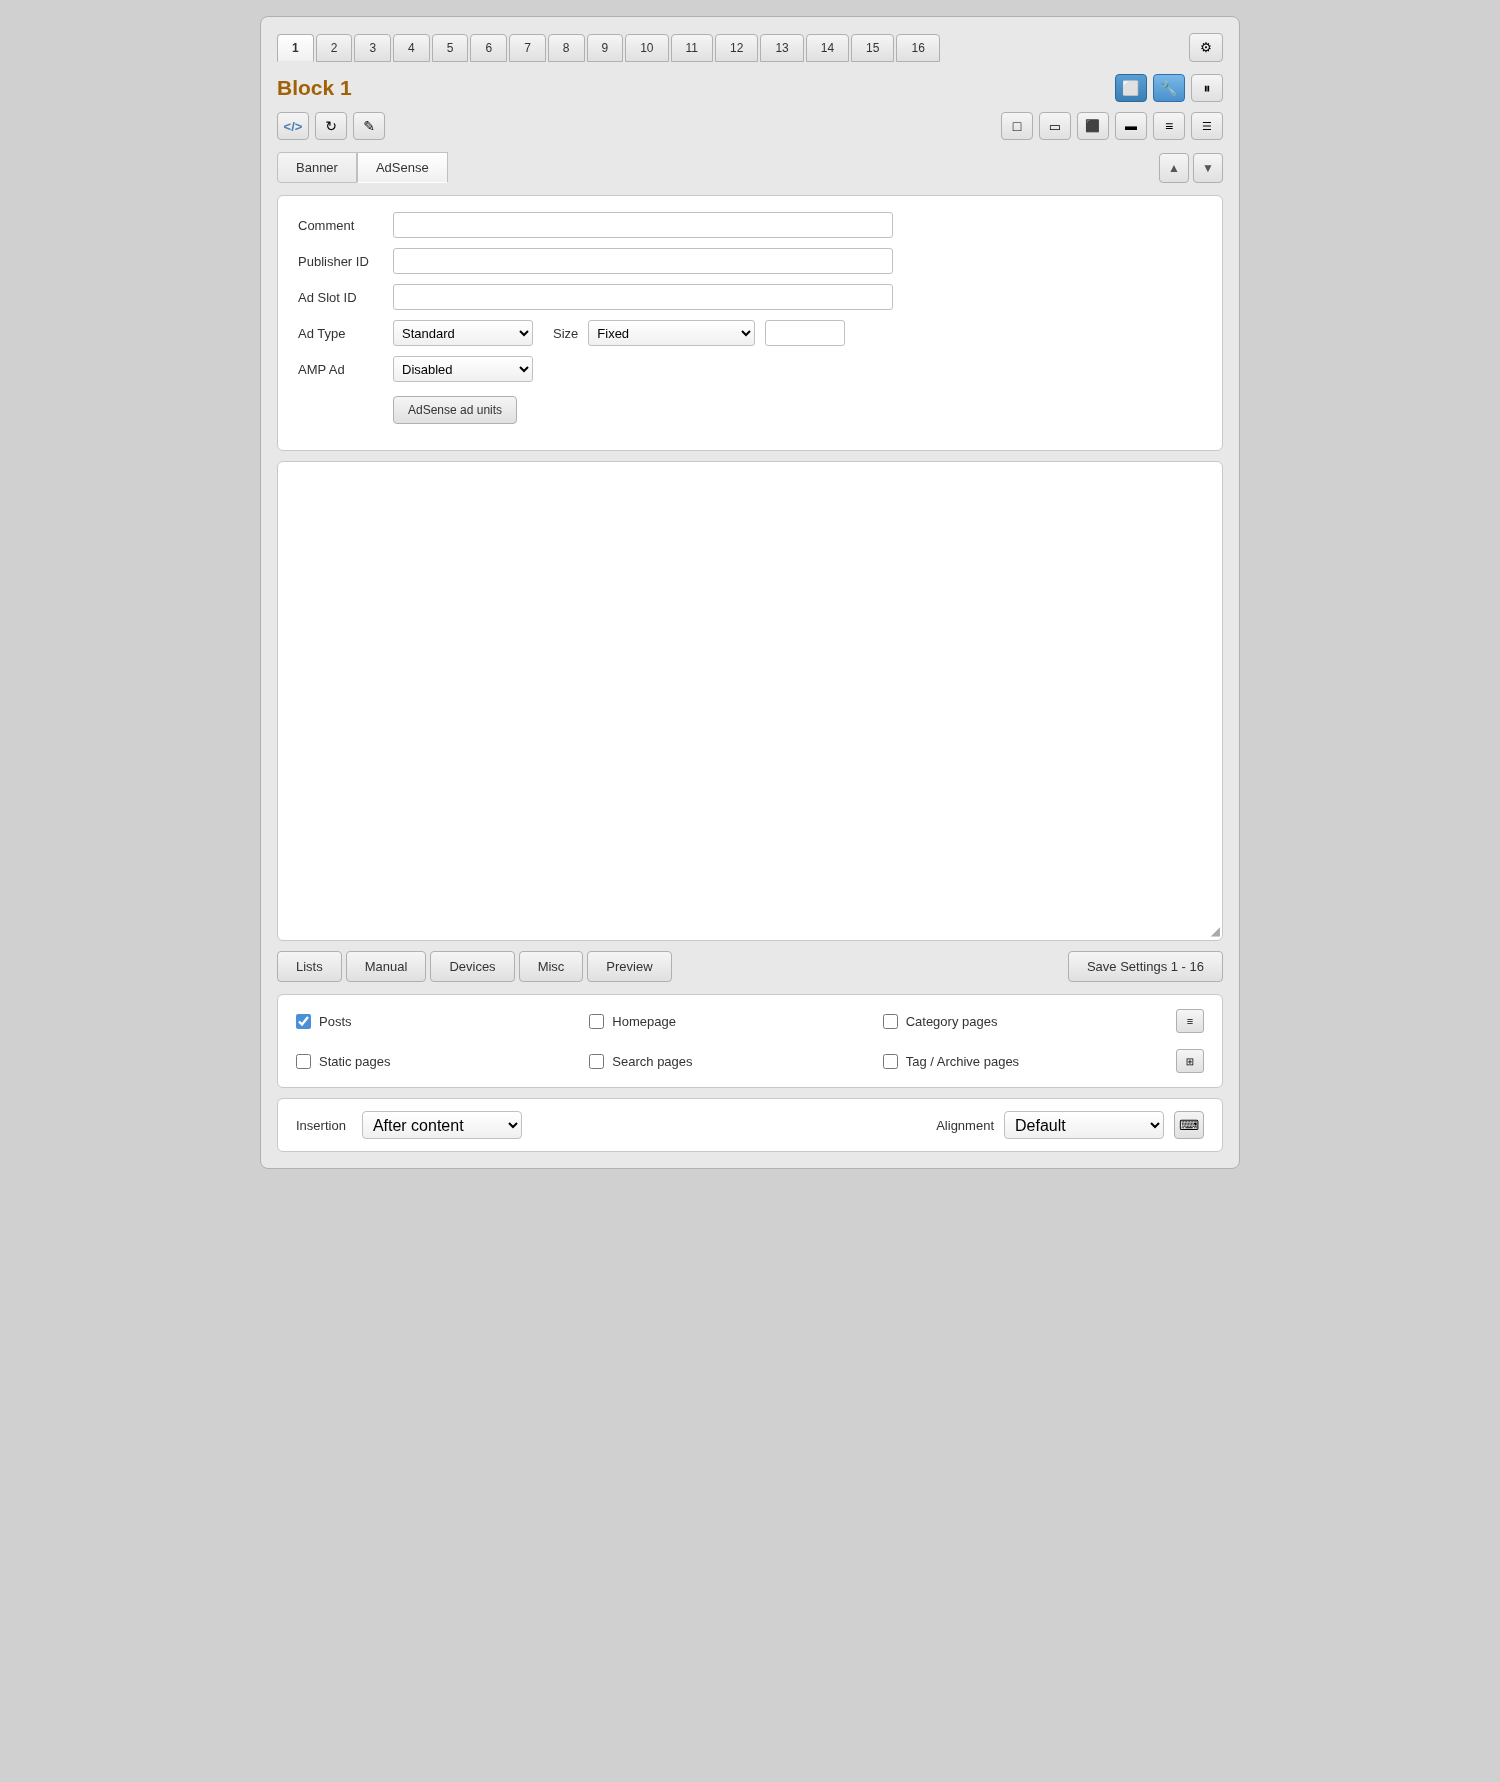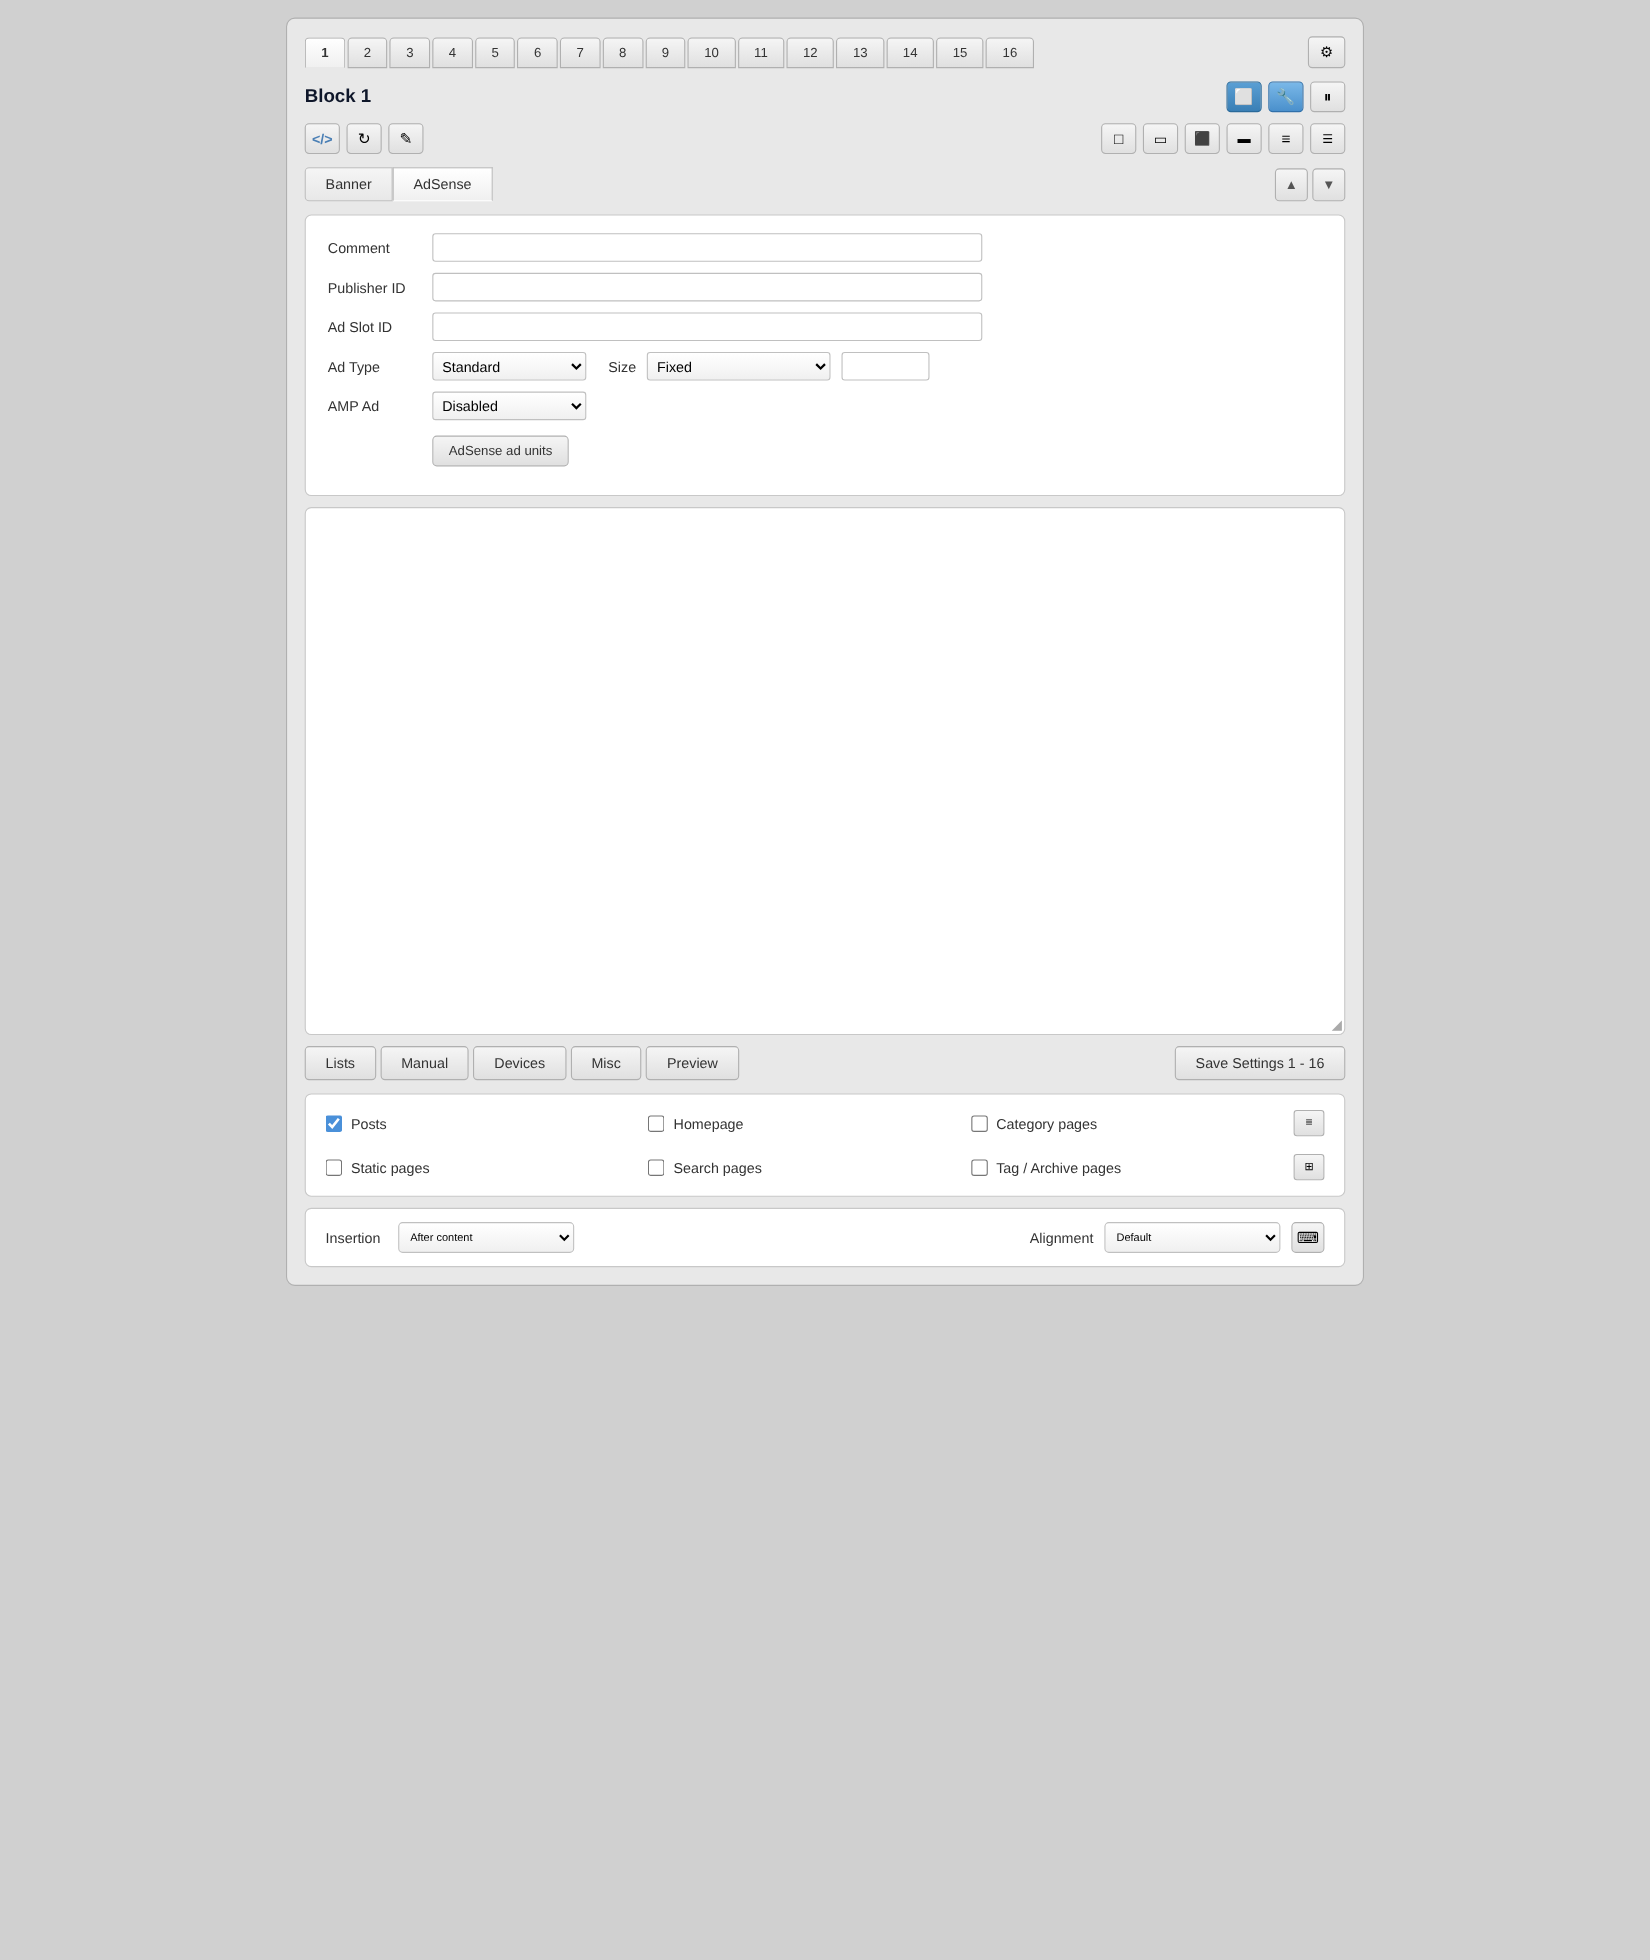--- a/index.html
+++ b/index.html
@@ -52,23 +52,23 @@
     }
 
     
     .header-row {
       display: flex;
       align-items: center;
       justify-content: space-between;
       margin-bottom: 10px;
     }
     .block-title {
-      font-size: 17px;
+      font-size: 21px;
       font-weight: 700;
-      color: #0f172a;
+      color: #a16207;
     }
     .header-icons {
       display: flex;
       gap: 6px;
     }
     .icon-btn {
       width: 32px;
       height: 28px;
       background: linear-gradient(180deg, #f5f5f5 0%, #e0e0e0 100%);
       border: 1px solid #b0b0b0;
@@ -315,21 +315,21 @@
     .insertion-label {
       font-size: 13px;
       color: #333;
       flex-shrink: 0;
     }
     .insertion-select {
       height: 28px;
       border: 1px solid #c0c0c0;
       border-radius: 4px;
       padding: 0 6px;
-      font-size: 10px;
+      font-size: 16px;
       background: linear-gradient(180deg, #fff 0%, #f0f0f0 100%);
       cursor: pointer;
       min-width: 160px;
       appearance: auto;
     }
     .alignment-group {
       margin-left: auto;
       display: flex;
       align-items: center;
       gap: 10px;

